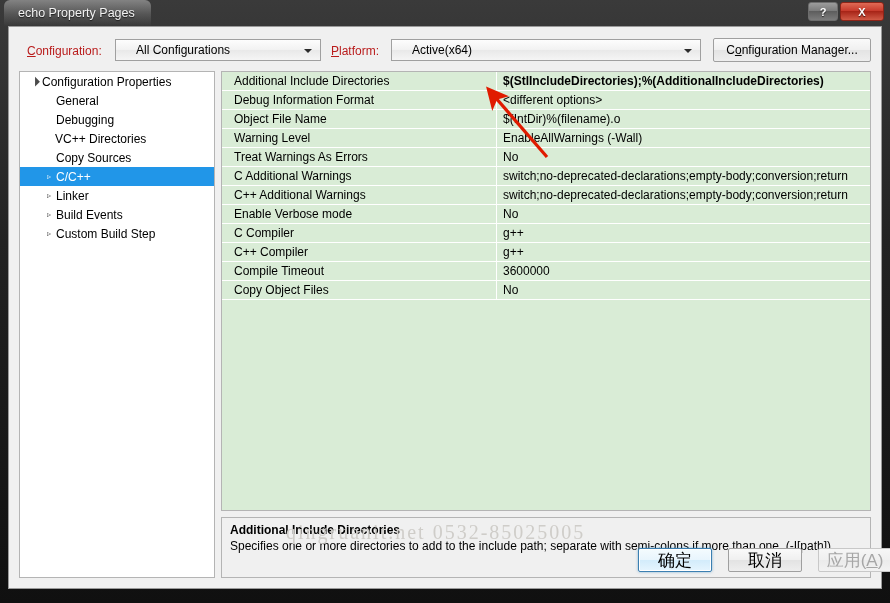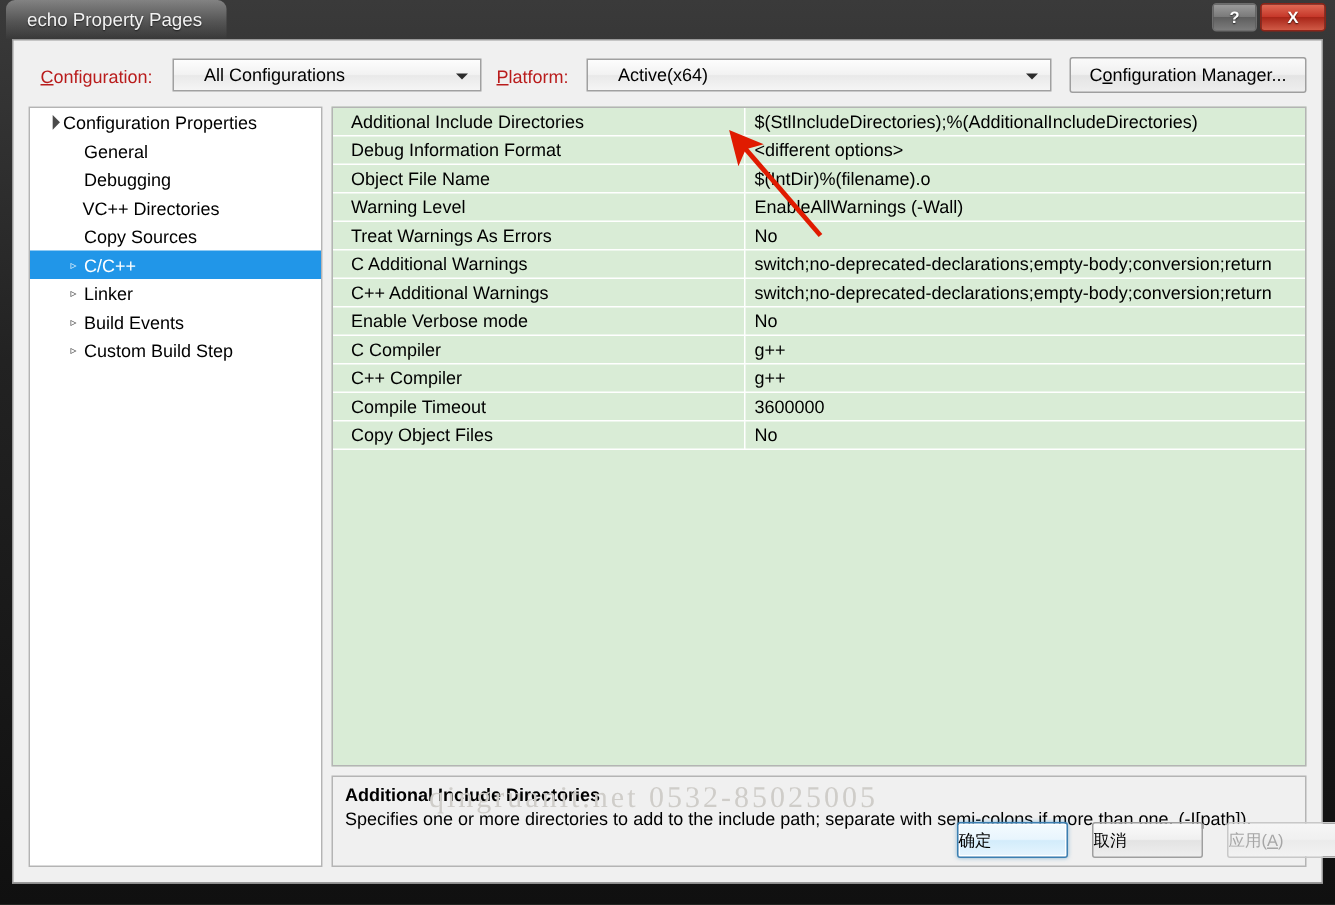--- a/index.html
+++ b/index.html
@@ -217,21 +217,21 @@
   }
   .grid-value {
     flex: 1 1 auto;
     padding-left: 6px;
     box-sizing: border-box;
     font-size: 12px;
     white-space: nowrap;
     overflow: hidden;
   }
   .grid-row.active .grid-value {
-    font-weight: normal;
+    font-weight: bold;
   }
   #grid-filler {
     position: absolute;
     left: 0;
     top: 247px;
     width: 648px;
     bottom: 0;
     background: #d9ecd6;
   }
 
@@ -274,21 +274,22 @@
 
   
   .dlg-btn {
     position: absolute;
     top: 521px;
     width: 74px;
     height: 24px;
     box-sizing: border-box;
     display: flex;
     align-items: center;
-    font-size: 11px;
+    justify-content: center;
+    font-size: 17px;
     border-radius: 2px;
     border: 1px solid #9f9f9f;
     background: linear-gradient(to bottom, #fafafa 0%, #f0f0f0 48%, #e3e3e3 52%, #eeeeee 100%);
   }
   #btn-ok {
     left: 629px;
     border: 1px solid #3c7fb1;
     box-shadow: inset 0 0 0 1px #ffffff, 0 0 3px rgba(60,140,190,0.6);
     background: linear-gradient(to bottom, #f4fbfe 0%, #e8f5fd 48%, #d3ecfb 52%, #e6f5fe 100%);
   }

